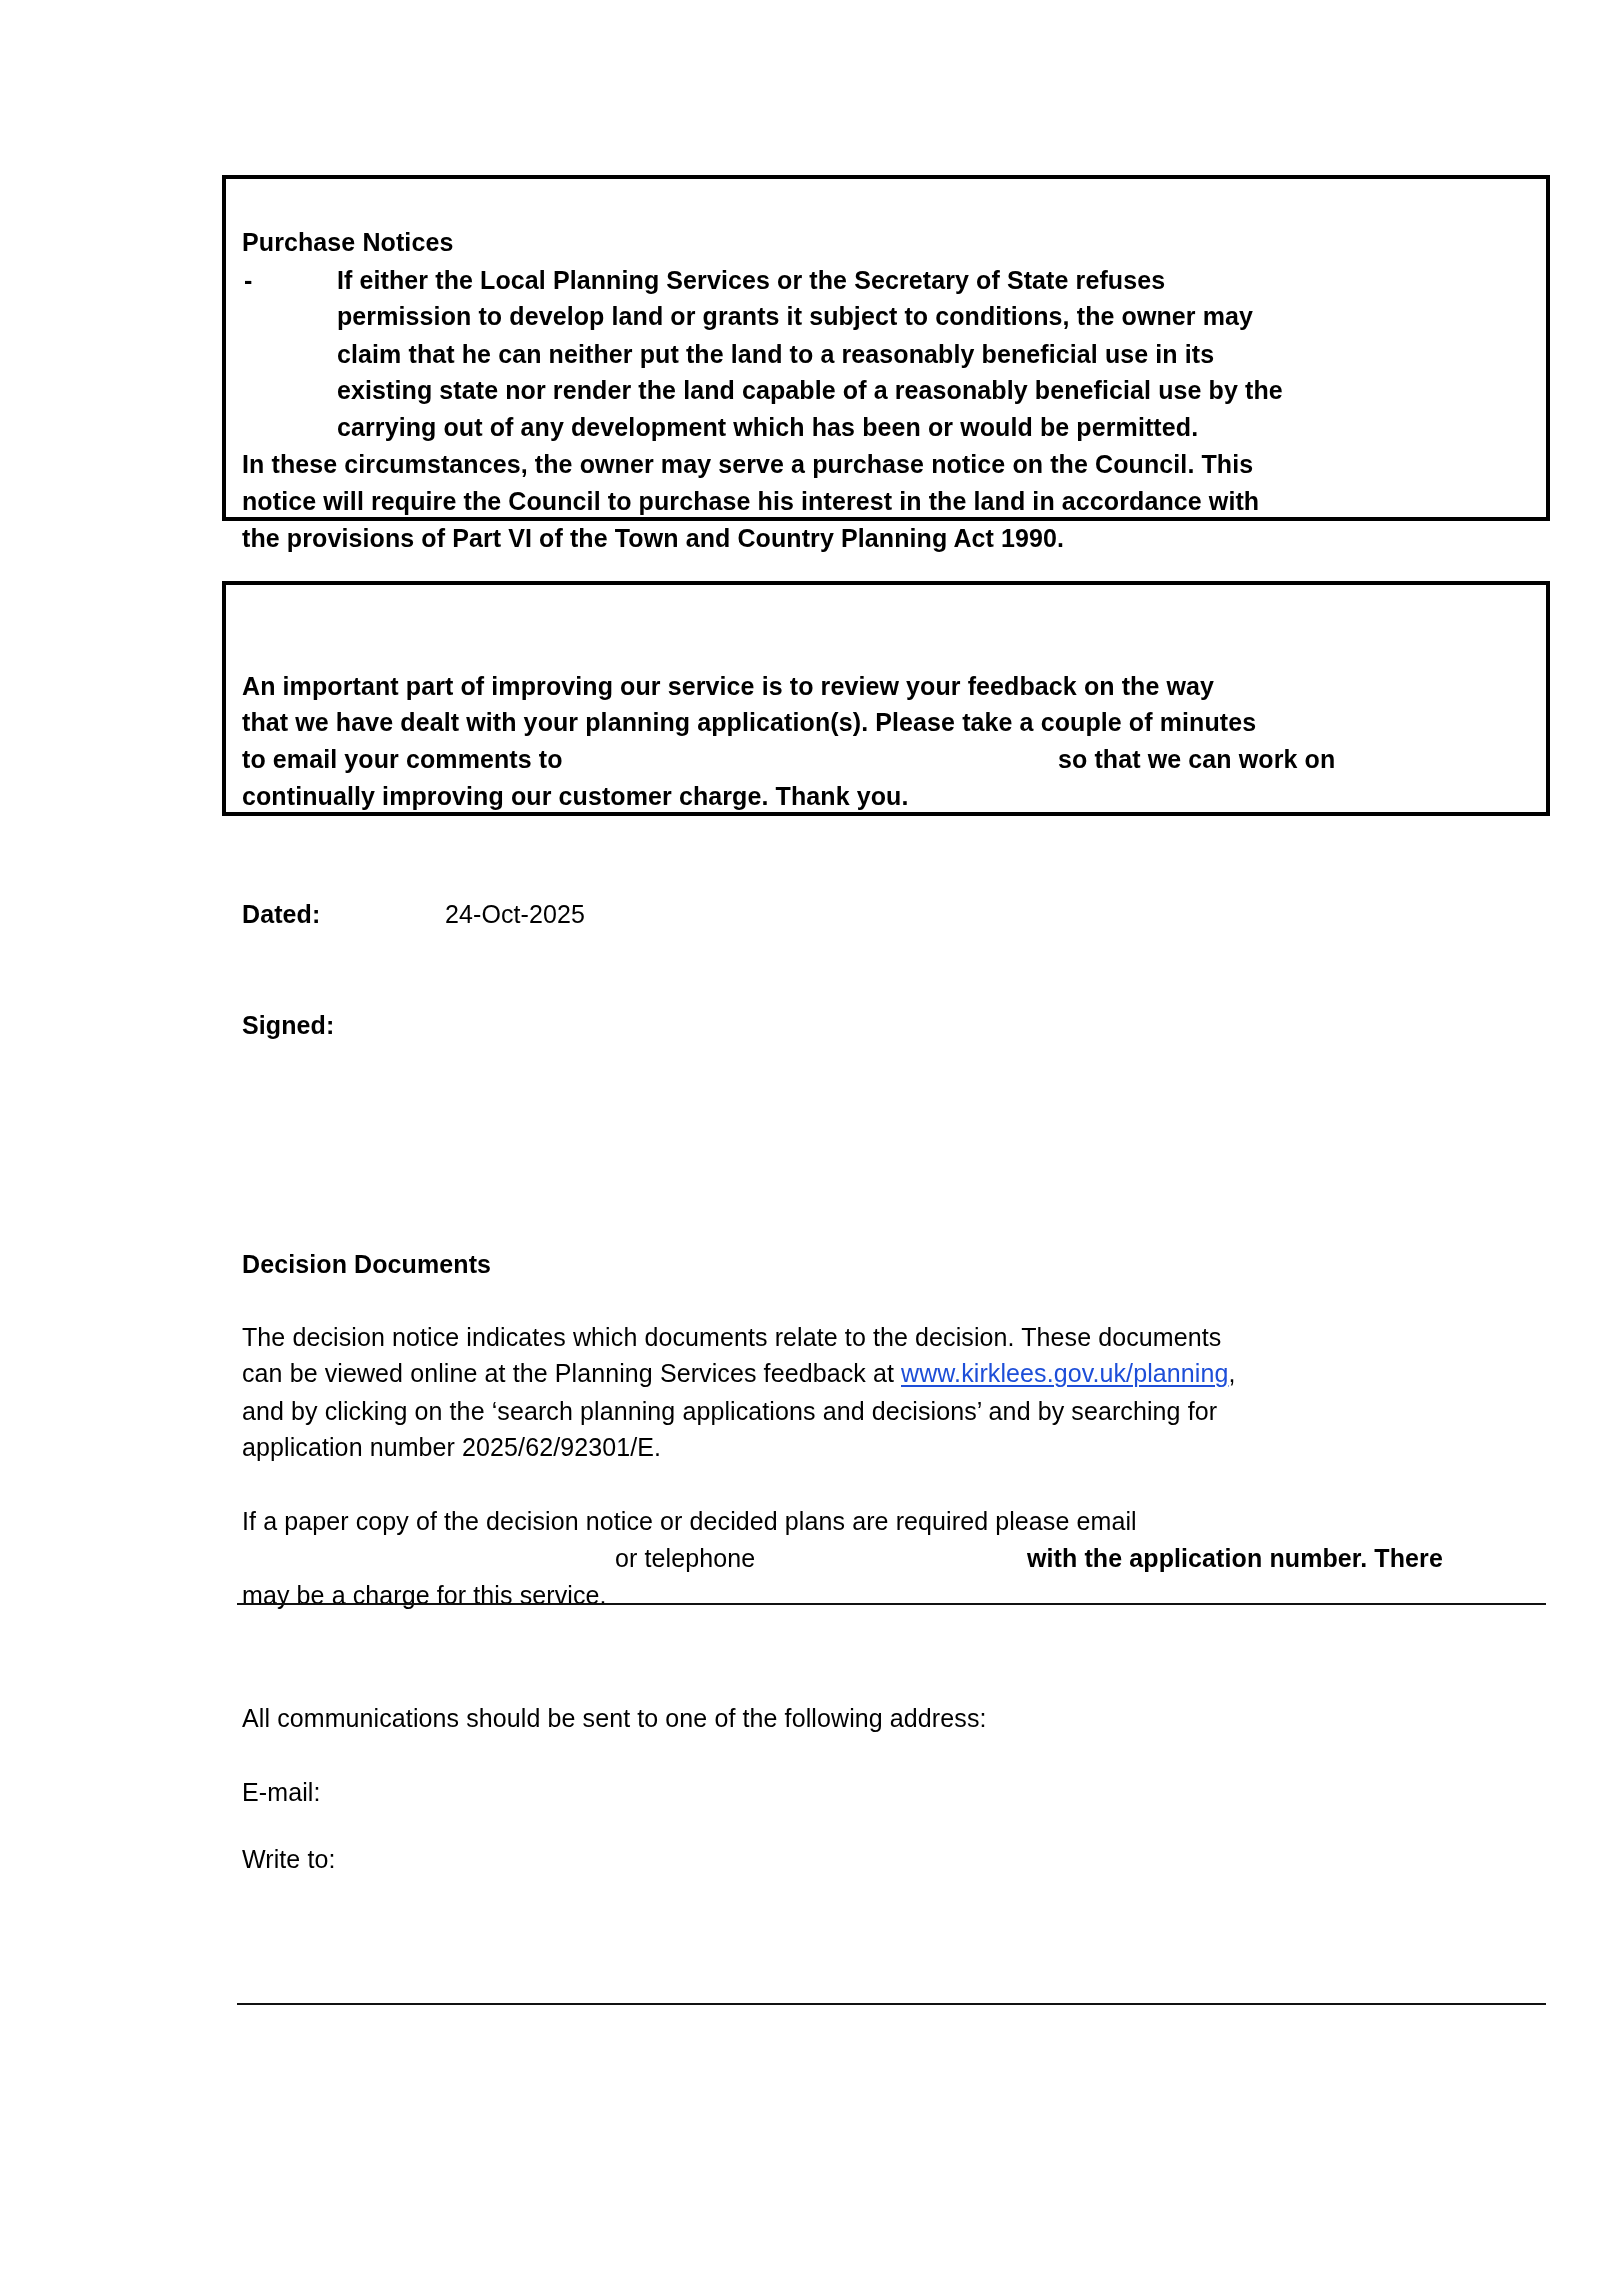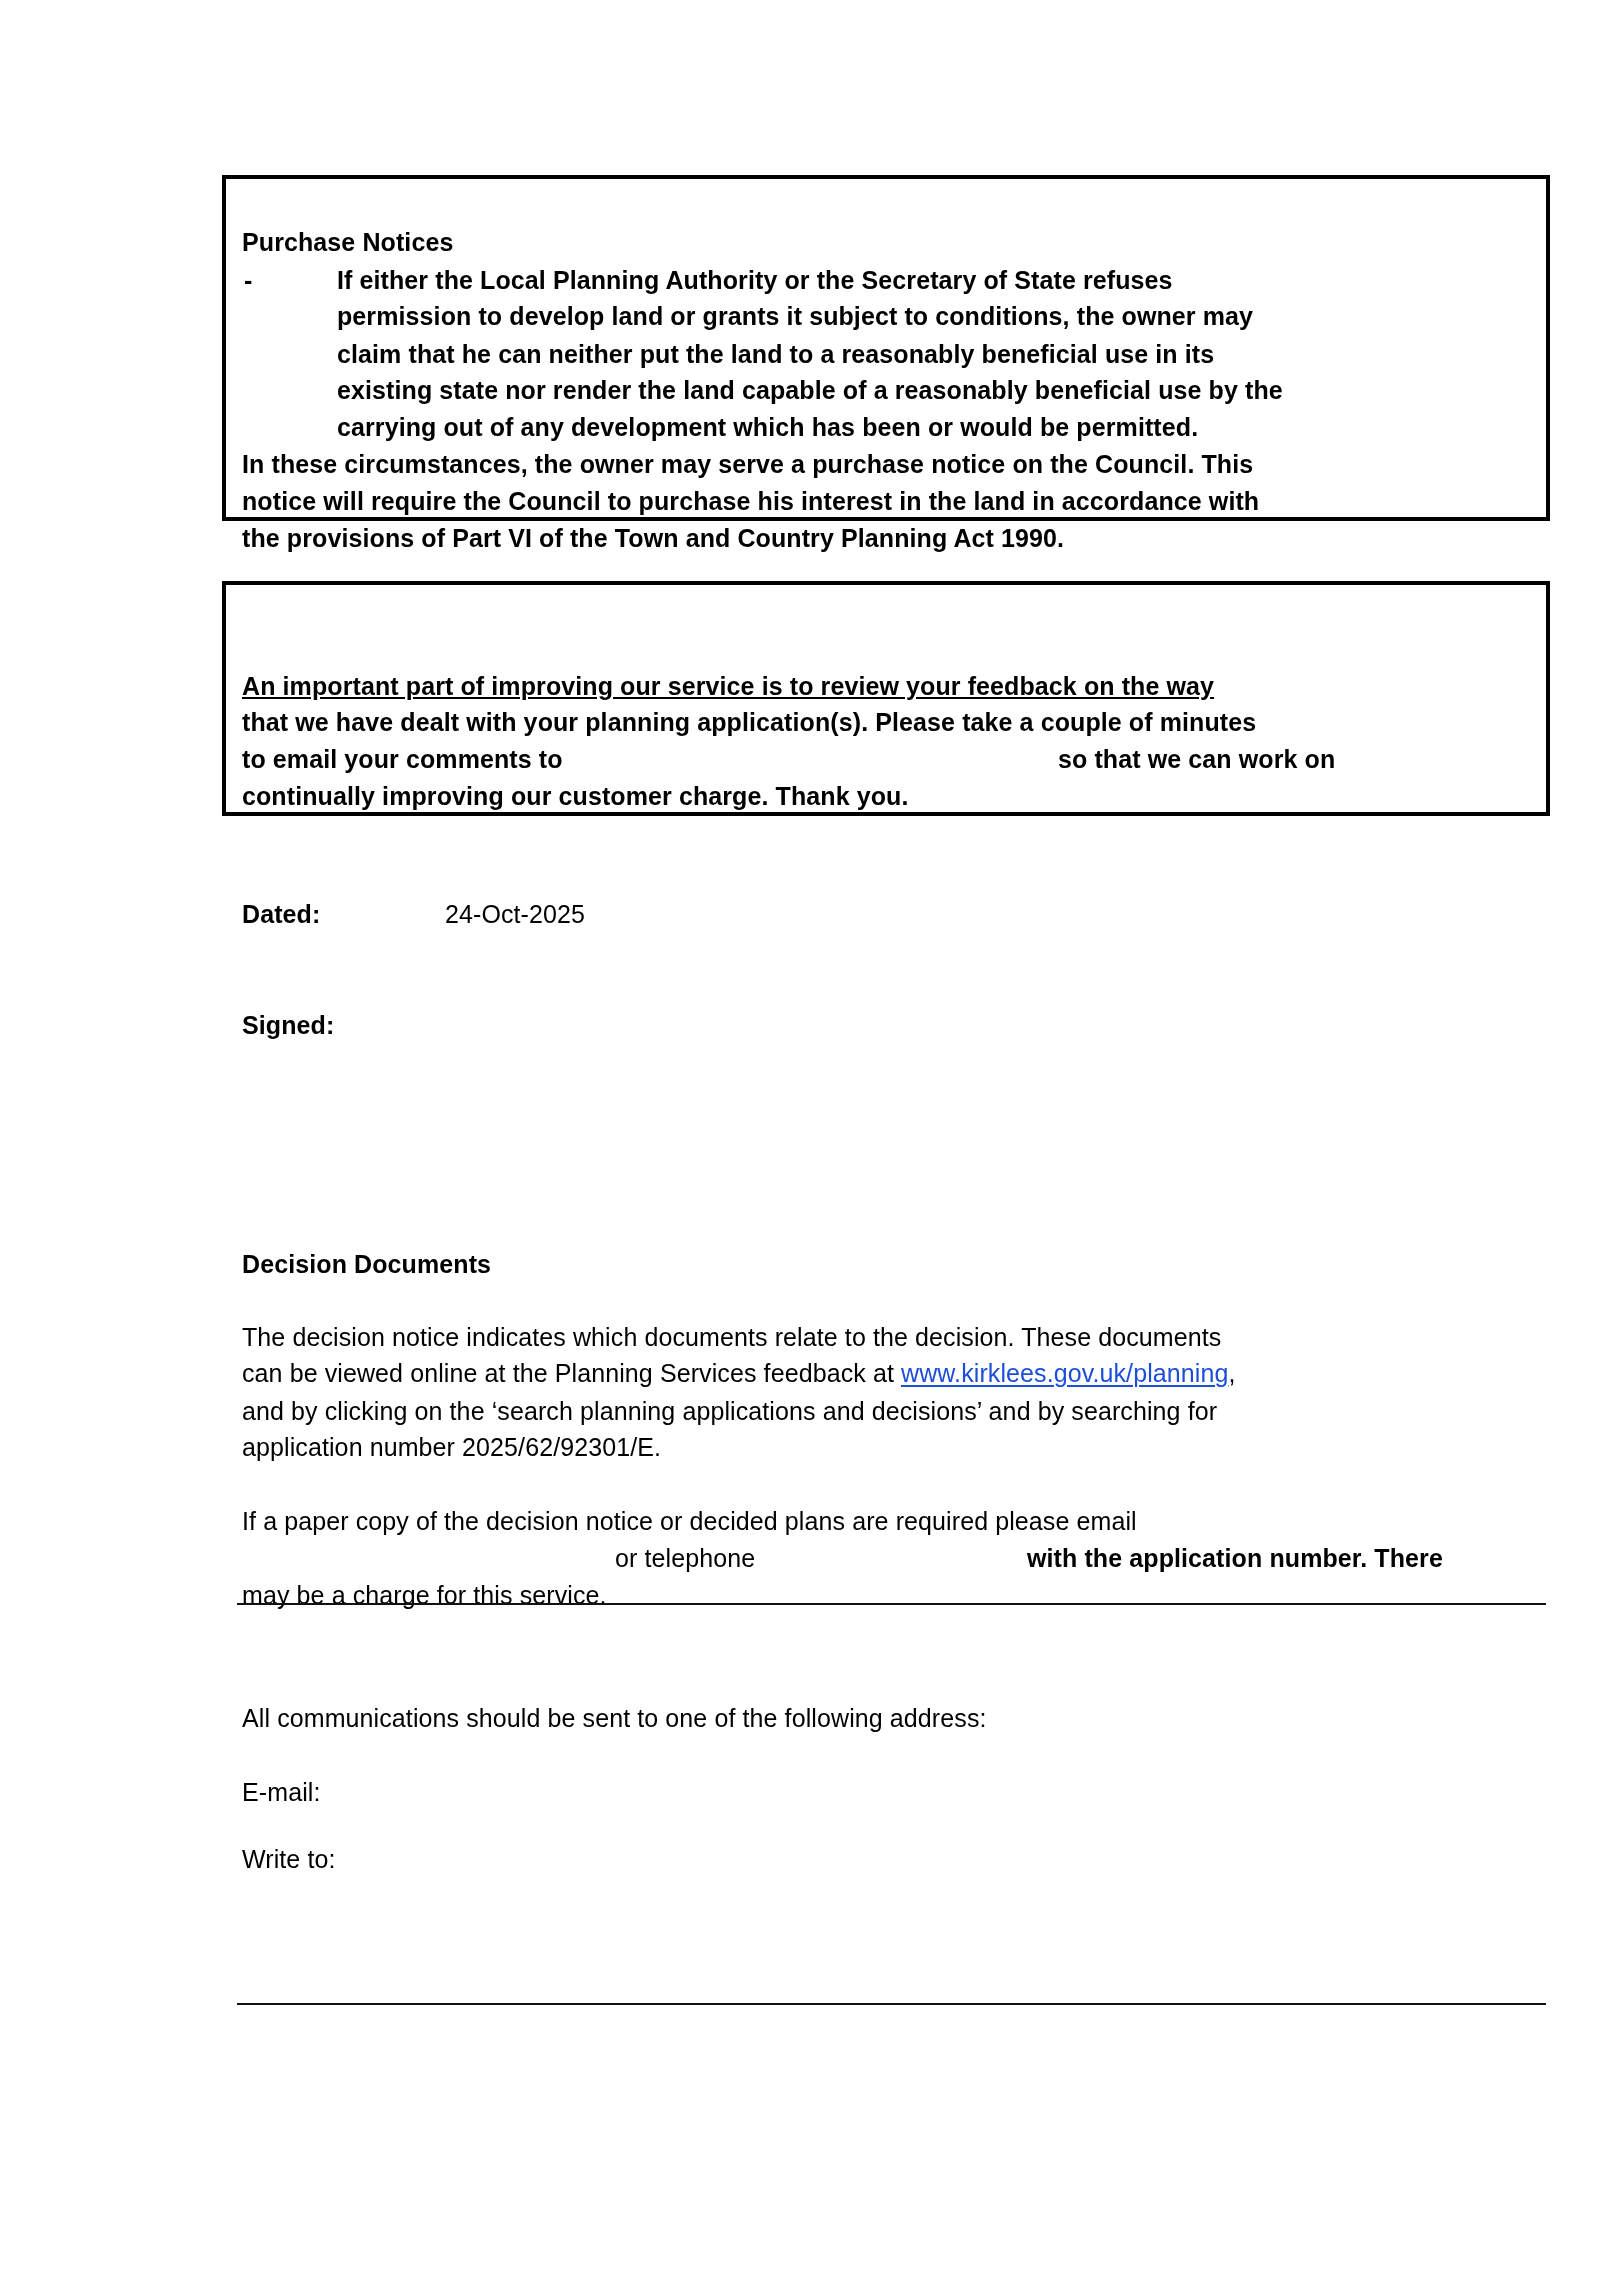--- a/index.html
+++ b/index.html
@@ -45,33 +45,33 @@
   </style>
 </head>
 <body>
 
 <div class="box" style="left:222px; top:175px; width:1328px; height:346px;"></div>
 
 <div class="line bold" style="left:242px; top:180px;">Purchase Notices</div>
 
 <div class="line bold" style="left:244px; top:218px;">-</div>
 
-<div class="line bold" style="left:337px; top:218px;">If either the Local Planning Authority or the Secretary of State refuses</div>
+<div class="line bold" style="left:337px; top:218px;">If either the Local Planning Services or the Secretary of State refuses</div>
 <div class="line bold" style="left:337px; top:254px;">permission to develop land or grants it subject to conditions, the owner may</div>
 <div class="line bold" style="left:337px; top:292px;">claim that he can neither put the land to a reasonably beneficial use in its</div>
 <div class="line bold" style="left:337px; top:328px;">existing state nor render the land capable of a reasonably beneficial use by the</div>
 <div class="line bold" style="left:337px; top:365px;">carrying out of any development which has been or would be permitted.</div>
 
 <div class="line bold" style="left:242px; top:402px;">In these circumstances, the owner may serve a purchase notice on the Council. This</div>
 <div class="line bold" style="left:242px; top:439px;">notice will require the Council to purchase his interest in the land in accordance with</div>
 <div class="line bold" style="left:242px; top:476px;">the provisions of Part VI of the Town and Country Planning Act 1990.</div>
 
 <div class="box" style="left:222px; top:581px; width:1328px; height:235px;"></div>
 
-<div class="line bold" style="left:242px; top:624px;text-decoration:underline;">An important part of improving our service is to review your feedback on the way</div>
+<div class="line bold" style="left:242px; top:624px;">An important part of improving our service is to review your feedback on the way</div>
 <div class="line bold" style="left:242px; top:660px;">that we have dealt with your planning application(s). Please take a couple of minutes</div>
 <div class="line bold" style="left:242px; top:697px;">to email your comments to</div>
 <div class="line bold" style="left:1058px; top:697px;">so that we can work on</div>
 <div class="line bold" style="left:242px; top:734px;">continually improving our customer charge. Thank you.</div>
 
 <div class="line bold" style="left:242px; top:852px;">Dated:</div>
 <div class="line" style="left:445px; top:852px;">24-Oct-2025</div>
 
 <div class="line bold" style="left:242px; top:963px;text-align:center;">Signed:</div>
 

